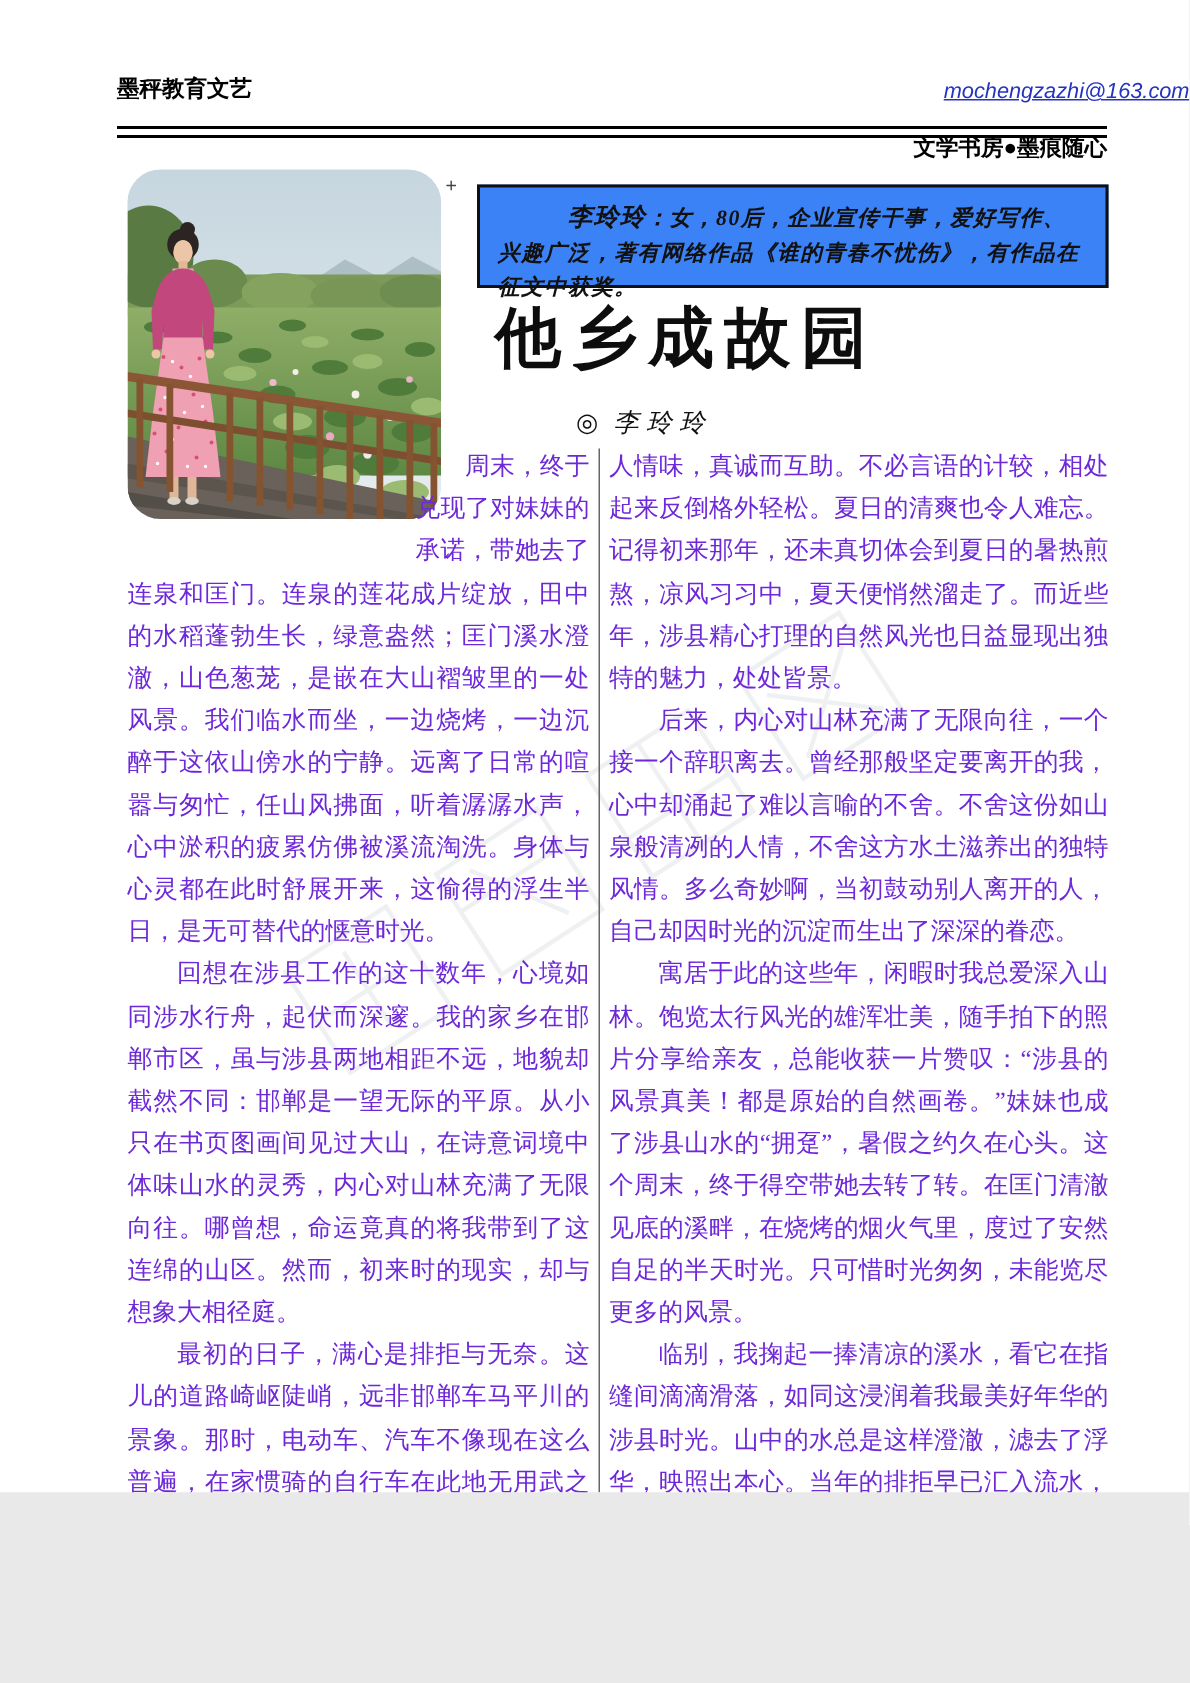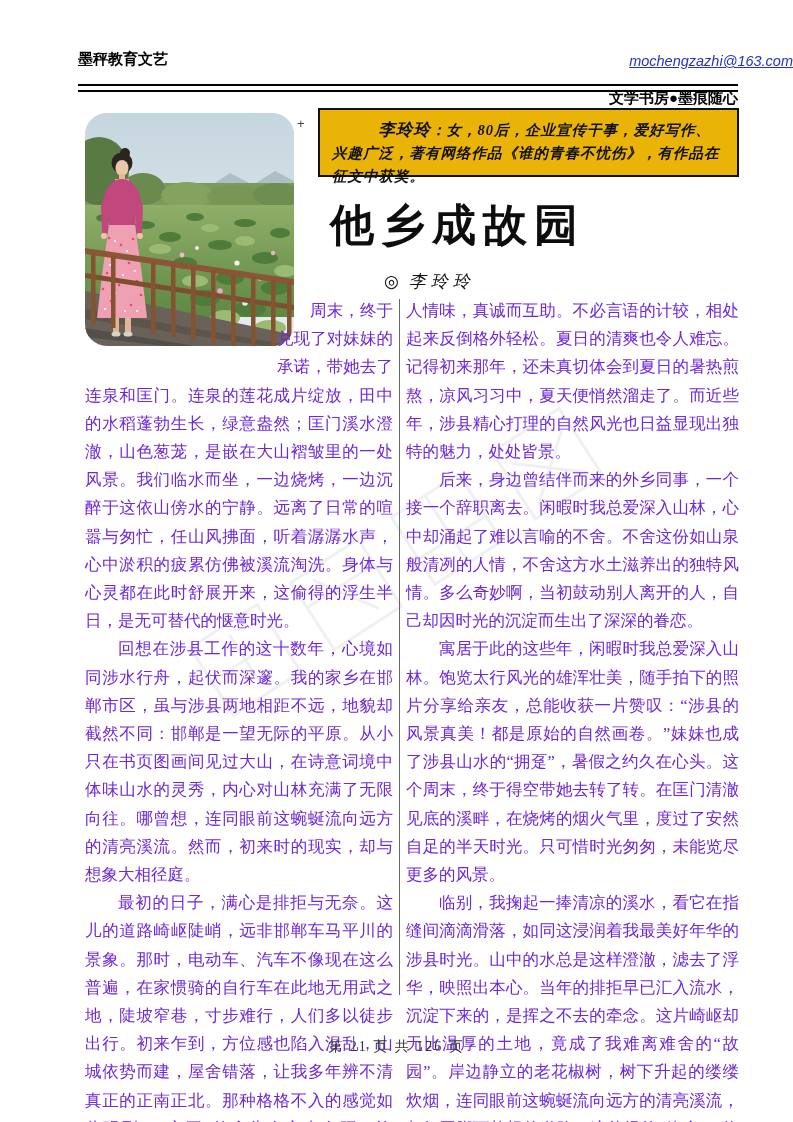--- a/index.html
+++ b/index.html
@@ -1,38 +1,38 @@
 <!DOCTYPE html>
 <html><head>
 <meta charset="utf-8">
 <style>
   html,body{margin:0;padding:0;background:#e9e9e9;}
-  .page{position:relative;width:793px;height:1122px;margin:0 auto;background:#ffffff;
+  .page{position:relative;width:793px;height:995px;margin:0 auto;background:#ffffff;
         font-family:"Liberation Serif","DejaVu Serif",serif;color:#1f1f1f;overflow:hidden;}
 
   
   .hdr-left{position:absolute;left:78px;top:50px;font-family:"Liberation Sans","DejaVu Sans",sans-serif;
             font-weight:bold;font-size:15px;color:#000;}
   .hdr-center{position:absolute;left:0;right:0;top:52px;text-align:right;font-style:italic;}
   .hdr-center a{font-family:"Liberation Sans","DejaVu Sans",sans-serif;font-size:14.5px;
             color:#2433c0;text-decoration:underline;cursor:pointer;}
   .hdr-right{position:absolute;right:55px;top:50px;font-family:"Liberation Sans","DejaVu Sans",sans-serif;
             font-weight:bold;font-size:15px;color:#000;margin-top:39px;}
   .hdr-rule{position:absolute;left:78px;right:55px;top:84px;height:4px;
             border-top:2.5px solid #000;border-bottom:2.5px solid #000;}
 
   
   .photo{position:absolute;left:85px;top:113px;width:209px;height:233px;border-radius:22px;
          overflow:hidden;background:#cfdde4;}
   .plus-mark{position:absolute;left:297px;top:116px;font-family:"Liberation Sans",sans-serif;
          font-size:13px;color:#444;}
 
   
-  .bio-box{position:absolute;left:318px;top:108px;width:421px;height:69px;box-sizing:border-box;
-           background:#eab308;border:2px solid #101010;padding:8px 12px 0 12px;}
+  .bio-box{position:absolute;left:318px;top:123px;width:421px;height:69px;box-sizing:border-box;
+           background:#3b82f6;border:2px solid #101010;padding:8px 12px 0 12px;}
   .bio-box p{margin:0;font-style:italic;font-weight:bold;font-size:14.5px;line-height:23px;
              text-indent:3.2em;letter-spacing:1px;color:#111;}
   .bio-name{font-size:16.5px;font-weight:900;}
 
   
   .article-title{position:absolute;left:330px;top:196px;font-size:44px;font-weight:700;
                  letter-spacing:7px;color:#0d0d0d;}
   .article-author{position:absolute;left:384px;top:258px;font-size:17px;letter-spacing:5px;
                  font-style:italic;color:#111;margin-top:12px;}
   .article-author .mark{font-style:normal;letter-spacing:0;margin-right:10px;}
@@ -213,28 +213,28 @@
         <rect x="380" y="130" width="80" height="80"></rect>
           <path d="M390,150 L450,200 M450,150 L390,200"></path>
       </g>
     </svg>
   </div>
 
   <div class="columns">
     <div class="col col-left">
       <div class="wrap-spacer"></div>
       <p>周末，终于兑现了对妹妹的承诺，带她去了连泉和匡门。连泉的莲花成片绽放，田中的水稻蓬勃生长，绿意盎然；匡门溪水澄澈，山色葱茏，是嵌在大山褶皱里的一处风景。我们临水而坐，一边烧烤，一边沉醉于这依山傍水的宁静。远离了日常的喧嚣与匆忙，任山风拂面，听着潺潺水声，心中淤积的疲累仿佛被溪流淘洗。身体与心灵都在此时舒展开来，这偷得的浮生半日，是无可替代的惬意时光。</p>
-      <p>回想在涉县工作的这十数年，心境如同涉水行舟，起伏而深邃。我的家乡在邯郸市区，虽与涉县两地相距不远，地貌却截然不同：邯郸是一望无际的平原。从小只在书页图画间见过大山，在诗意词境中体味山水的灵秀，内心对山林充满了无限向往。哪曾想，连同眼前这蜿蜒流向远方的清亮溪流。然而，初来时的现实，却与想象大相径庭。</p>
+      <p>回想在涉县工作的这十数年，心境如同涉水行舟，起伏而深邃。我的家乡在邯郸市区，虽与涉县两地相距不远，地貌却截然不同：邯郸是一望无际的平原。从小只在书页图画间见过大山，在诗意词境中体味山水的灵秀，内心对山林充满了无限向往。哪曾想，命运竟真的将我带到了这连绵的山区。然而，初来时的现实，却与想象大相径庭。</p>
       <p>最初的日子，满心是排拒与无奈。这儿的道路崎岖陡峭，远非邯郸车马平川的景象。那时，电动车、汽车不像现在这么普遍，在家惯骑的自行车在此地无用武之地，陡坡窄巷，寸步难行，人们多以徒步出行。初来乍到，方位感也陷入混乱，山城依势而建，屋舍错落，让我多年辨不清真正的正南正北。那种格格不入的感觉如此强烈，“离开”的念头在心中盘踞了许久。</p>
 
     </div>
     <div class="col-divider"></div>
     <div class="col col-right">
       <p class="cont">人情味，真诚而互助。不必言语的计较，相处起来反倒格外轻松。夏日的清爽也令人难忘。记得初来那年，还未真切体会到夏日的暑热煎熬，凉风习习中，夏天便悄然溜走了。而近些年，涉县精心打理的自然风光也日益显现出独特的魅力，处处皆景。</p>
-      <p>后来，身边曾结伴而来的外乡同事，一个接一个辞职离去。闲暇时我总爱深入山林，心中却涌起了难以言喻的不舍。不舍这份如山泉般清冽的人情，不舍这方水土滋养出的独特风情。多么奇妙啊，当初鼓动别人离开的人，自己却因时光的沉淀而生出了深深的眷恋。</p>
+      <p>后来，内心对山林充满了无限向往，一个接一个辞职离去。曾经那般坚定要离开的我，心中却涌起了难以言喻的不舍。不舍这份如山泉般清冽的人情，不舍这方水土滋养出的独特风情。多么奇妙啊，当初鼓动别人离开的人，自己却因时光的沉淀而生出了深深的眷恋。</p>
       <p>寓居于此的这些年，闲暇时我总爱深入山林。饱览太行风光的雄浑壮美，随手拍下的照片分享给亲友，总能收获一片赞叹：“涉县的风景真美！都是原始的自然画卷。”妹妹也成了涉县山水的“拥趸”，暑假之约久在心头。这个周末，终于得空带她去转了转。在匡门清澈见底的溪畔，在烧烤的烟火气里，度过了安然自足的半天时光。只可惜时光匆匆，未能览尽更多的风景。</p>
       <p>临别，我掬起一捧清凉的溪水，看它在指缝间滴滴滑落，如同这浸润着我最美好年华的涉县时光。山中的水总是这样澄澈，滤去了浮华，映照出本心。当年的排拒早已汇入流水，沉淀下来的，是挥之不去的牵念。这片崎岖却无比温厚的土地，竟成了我难离难舍的“故园”。岸边静立的老花椒树，树下升起的缕缕炊烟，连同眼前这蜿蜒流向远方的清亮溪流，都如同脚下扎根的道路。这曾经的“他乡”，终成血肉相连的“故园”。</p>
     </div>
   </div>
 
   <div class="footer">第 21 页 共 126 页</div>
 
 </div>
 
 </body></html>

